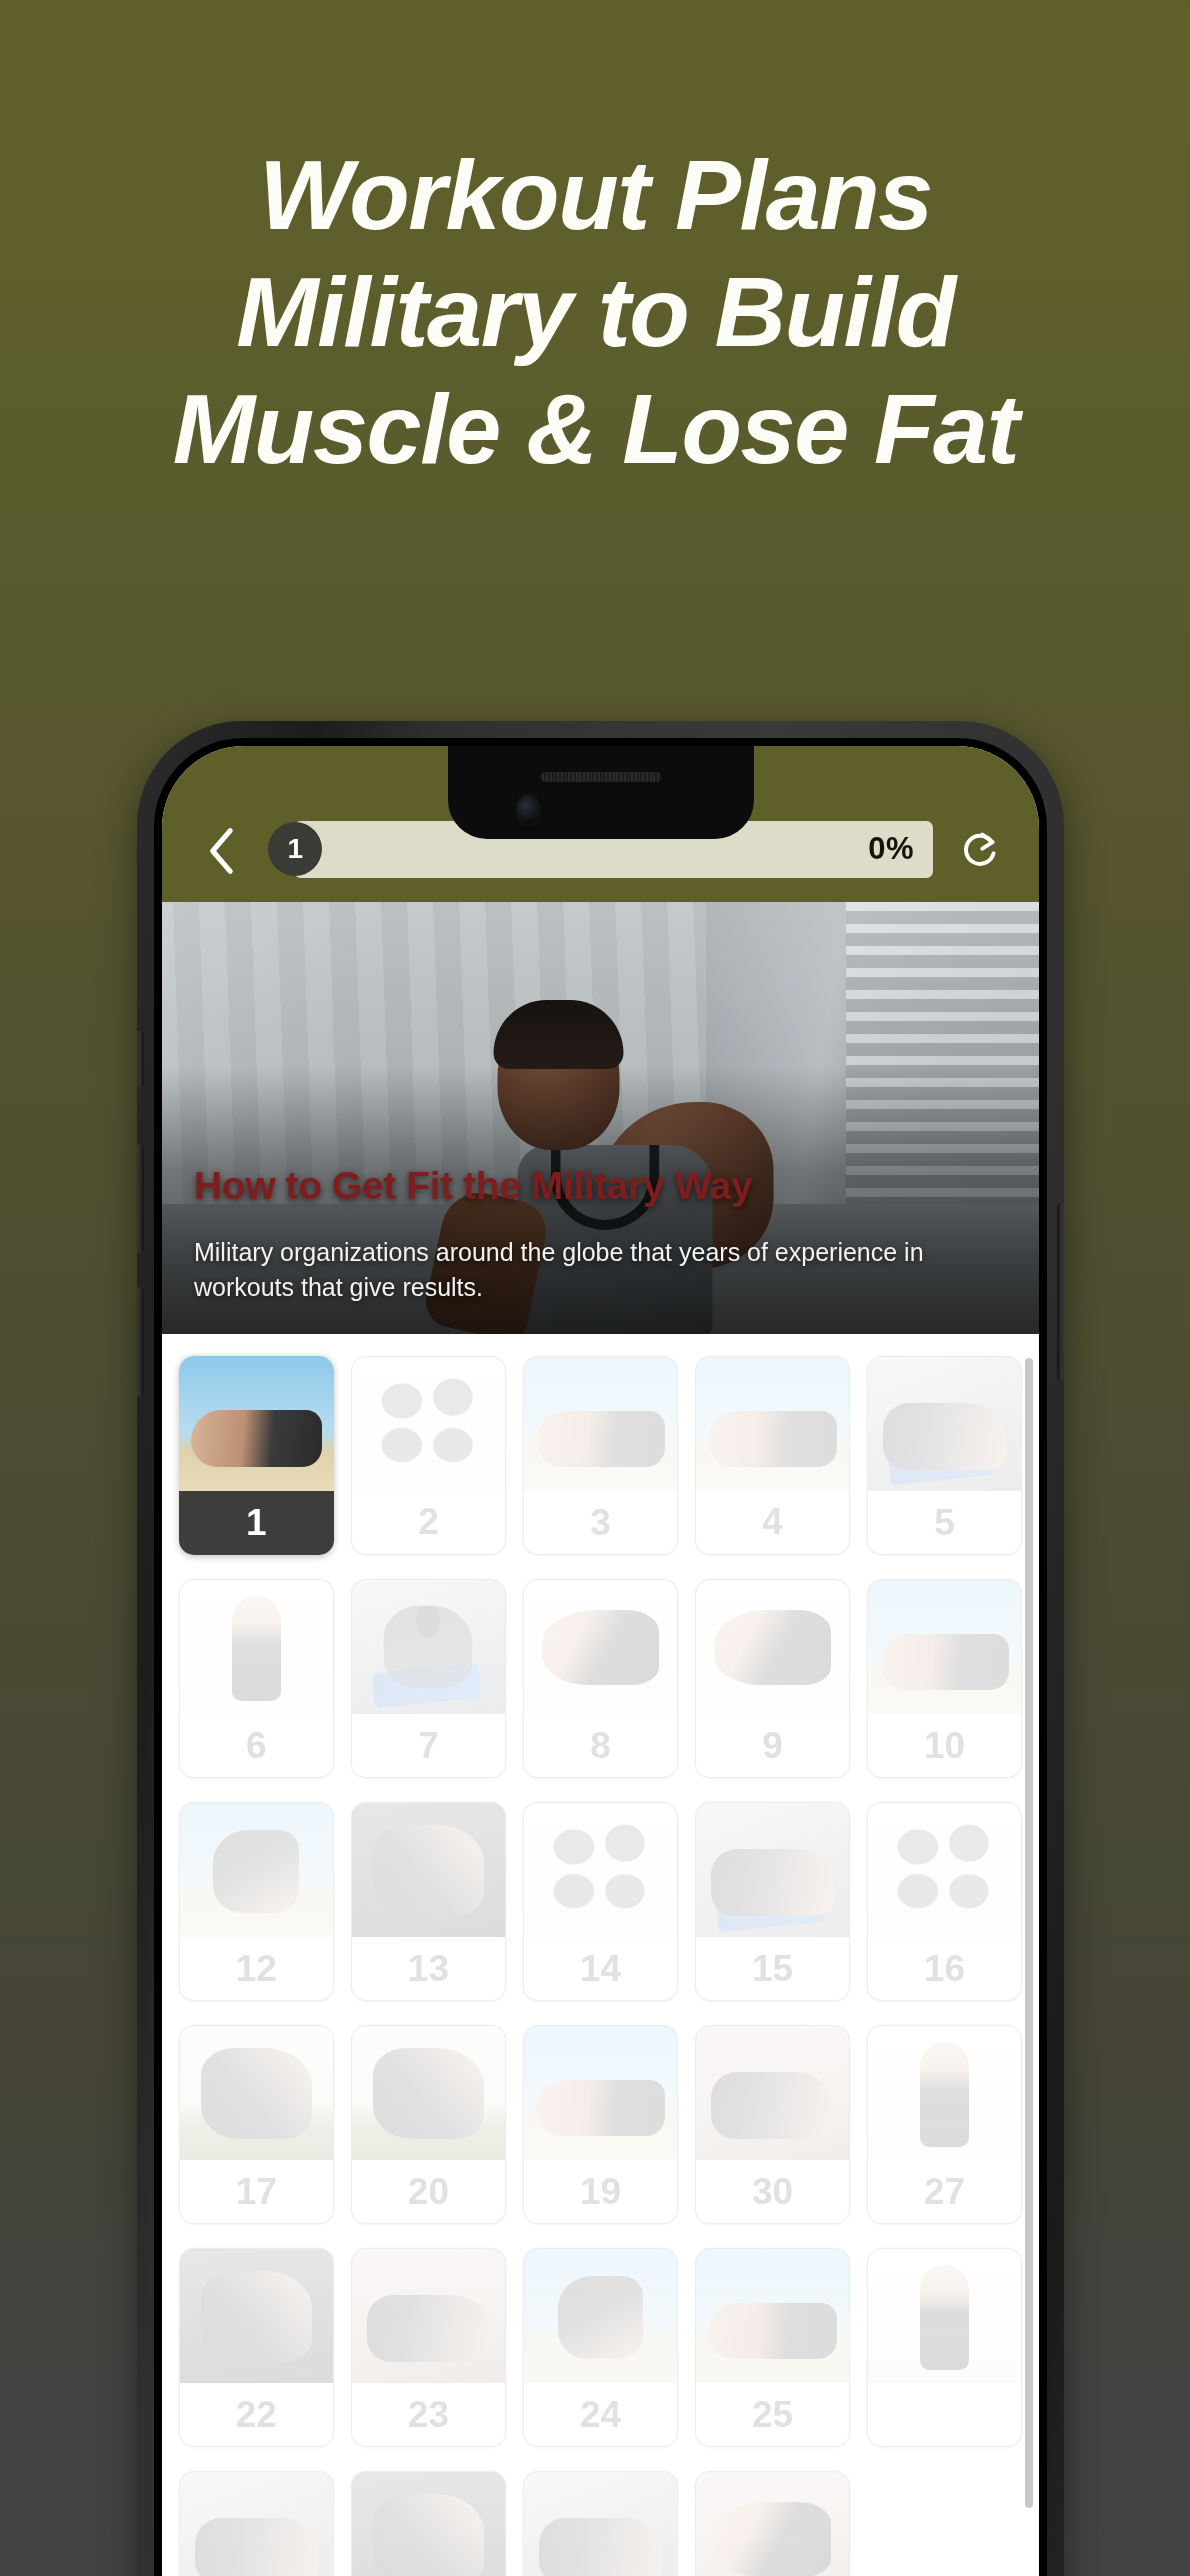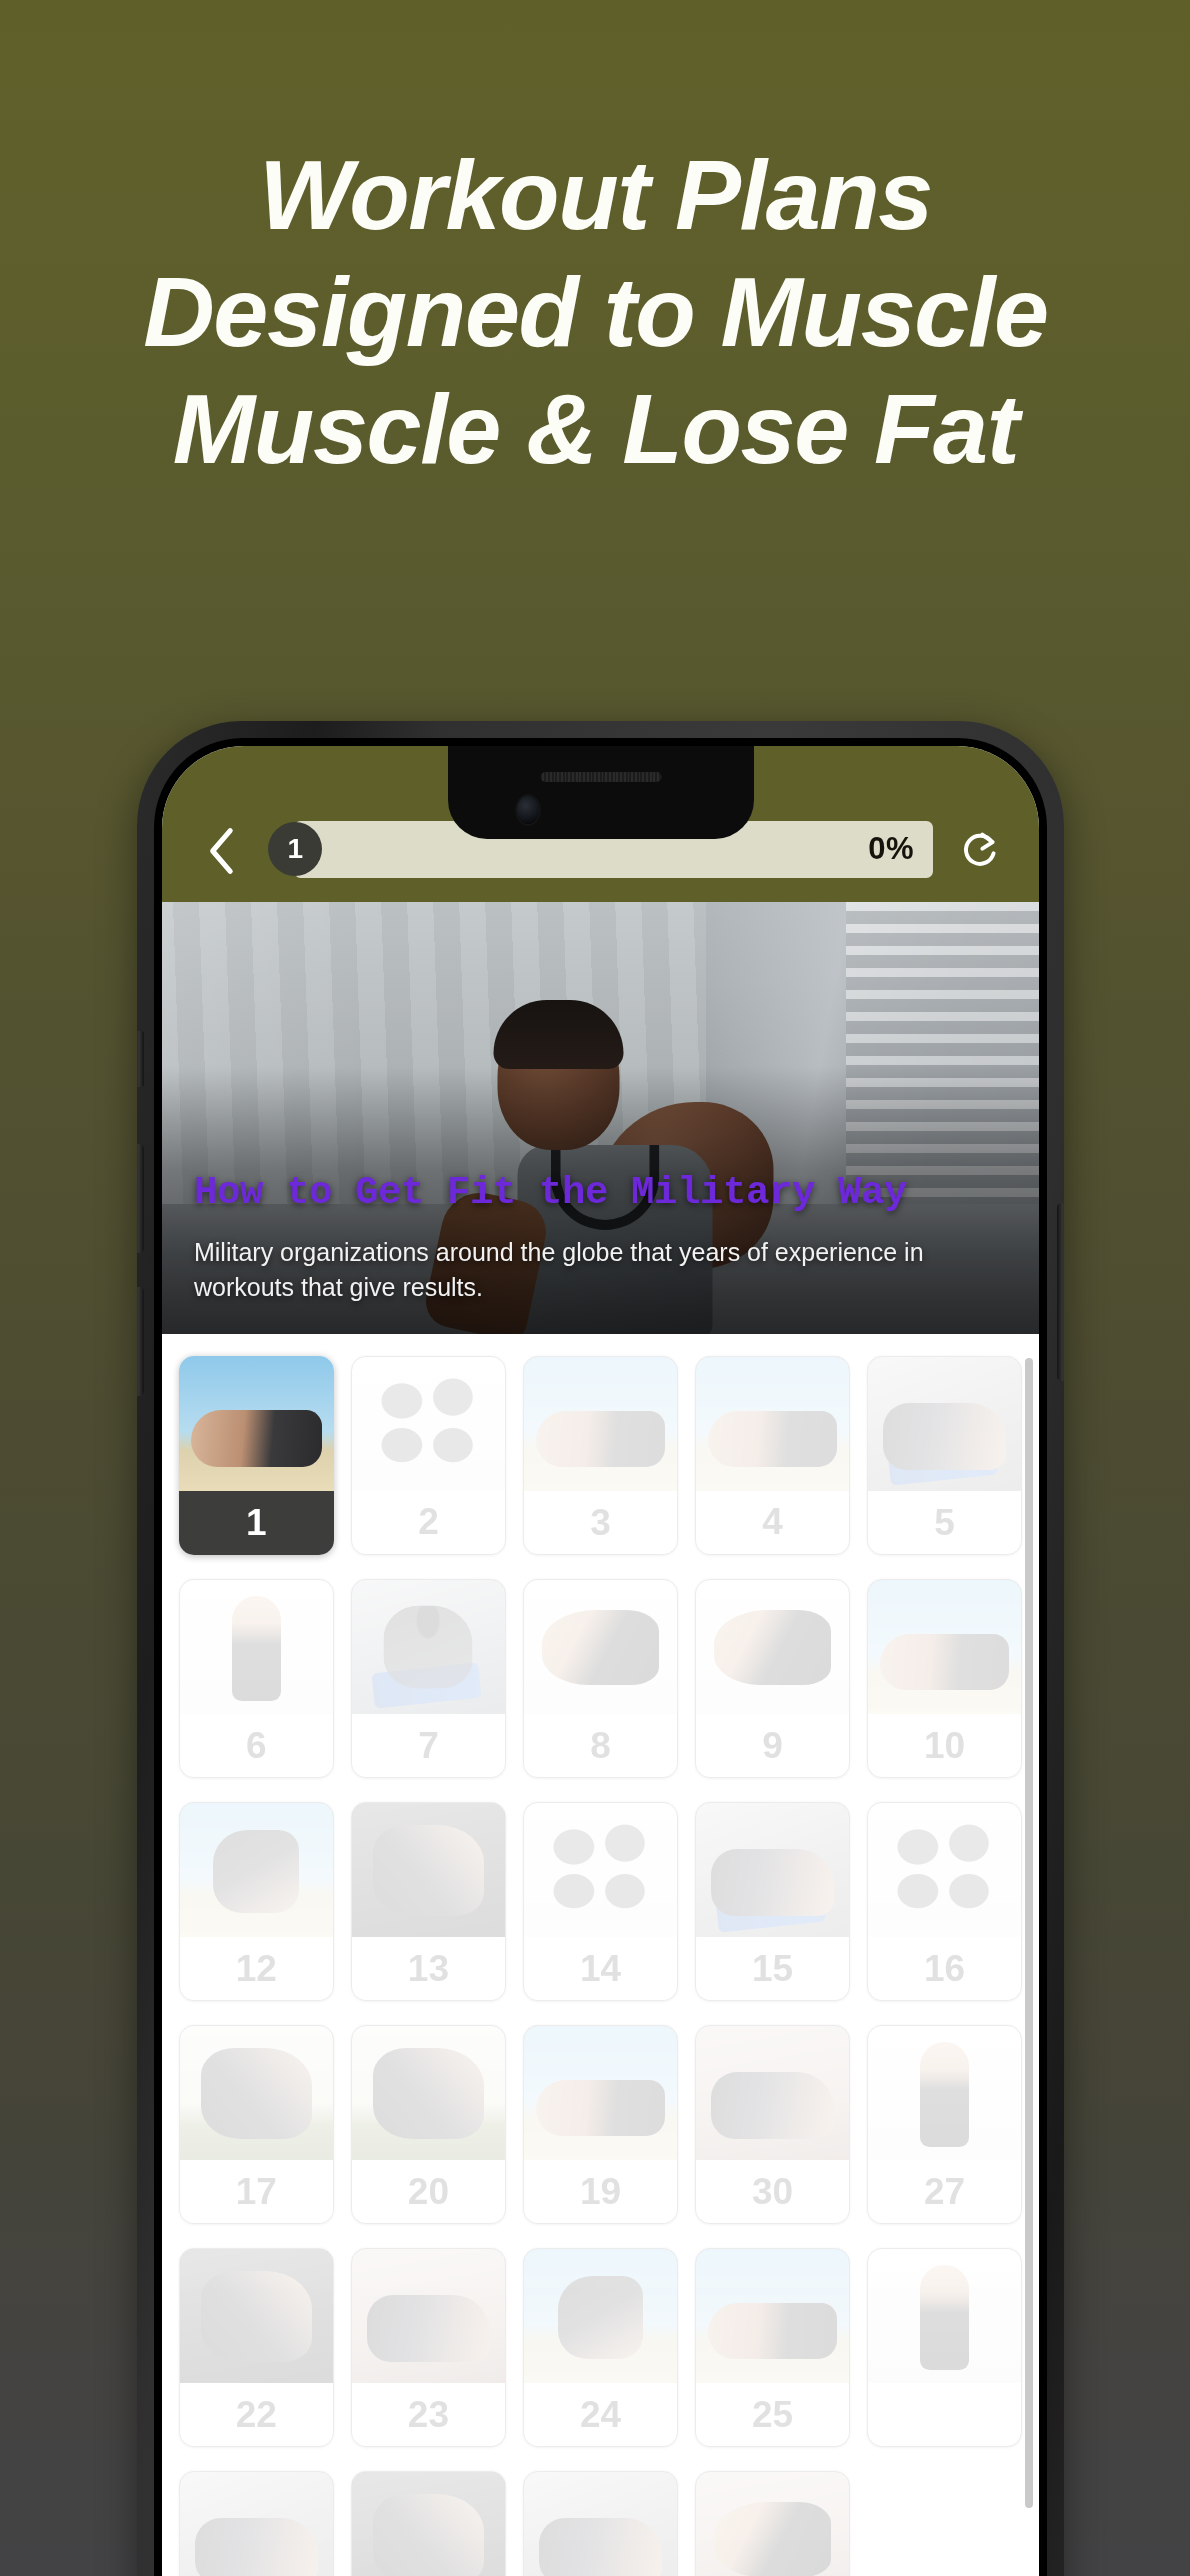--- a/index.html
+++ b/index.html
@@ -188,24 +188,23 @@
     transform:rotate(12deg);
   }
   .hero-shade{
     position:absolute; inset:0;
     background:linear-gradient(180deg, rgba(0,0,0,0) 38%, rgba(0,0,0,.35) 62%, rgba(0,0,0,.62) 100%);
   }
   .hero-text{
     position:absolute; left:32px; right:32px; bottom:28px;
   }
   .hero-title{
-    color:#6d28d9; font-size:39px; font-weight:700;
-    letter-spacing:-0.4px; margin-bottom:20px;
+    color:#7f1d1d; font-size:39px; font-weight:700;
+    letter-spacing:-0.4px; margin-bottom:27px;
     text-shadow:0 1.9px 7.4px rgba(0,0,0,.6);
-    font-family:Liberation Mono, monospace;
   }
   .hero-desc{
     color:#f2f2f2; font-size:25px; line-height:1.42; font-weight:400;
     text-shadow:0 1.9px 6.5px rgba(0,0,0,.65);
   }
 
   
   .grid-area{
     position:absolute; top:588px; left:0; width:100%; bottom:0;
     background:#ffffff; z-index:3; overflow:hidden;
@@ -302,21 +301,21 @@
   .scrollbar{
     position:absolute; right:6.5px; top:612px; width:7.4px; height:1150px;
     background:#c9c9c9; border-radius:4.6px; z-index:8; cursor:pointer;
   }
 </style>
 </head>
 <body>
 
 <div class="headline">
   <span class="hl-line">Workout Plans</span>
-  <span class="hl-line">Designed to Muscle</span>
+  <span class="hl-line">Military to Build</span>
   <span class="hl-line">Muscle &amp; Lose Fat</span>
 </div>
 
 <div class="phone">
 
   <div class="btn-side btn-mute"></div>
   <div class="btn-side btn-volup"></div>
   <div class="btn-side btn-voldn"></div>
   <div class="btn-side btn-power"></div>
 

